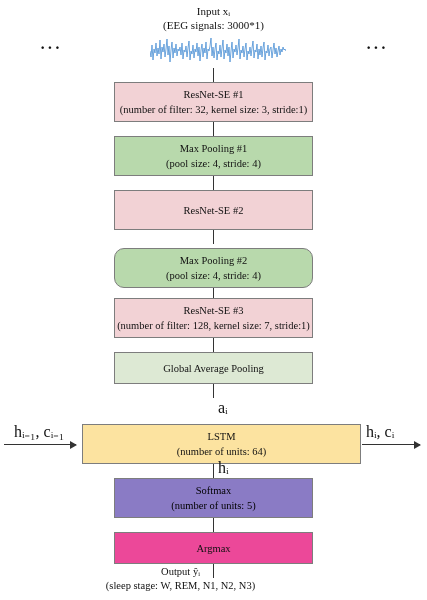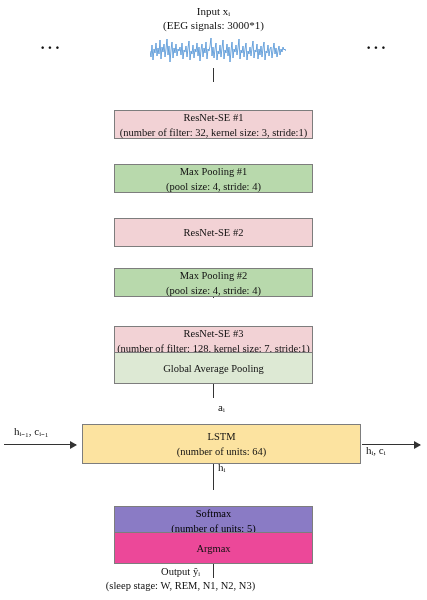--- a/index.html
+++ b/index.html
@@ -68,21 +68,21 @@
     display: flex;
     flex-direction: column;
     align-items: center;
     justify-content: center;
     text-align: center;
     font-size: 10.5px;
     line-height: 15px;
   }
   .box .l1, .box .l2 { display: block; white-space: nowrap; }
 
-  .box-2line { height: 29px; margin-top: 28px; }
+  .box-2line { height: 40px; }
   .box-1line { height: 32px; justify-content: center; }
 
   .c-pink   { background: #f2d2d5; }
   .c-green  { background: #b8d9ac; }
   .c-green2 { background: #dde9d4; }
   .c-blue   { background: #a9c4ef; }
   .c-yellow { background: #fce3a0; }
   .c-purple { background: #8a7bc5; color: #000; }
   .c-gray   { background: #ec4899; }
 
@@ -116,28 +116,28 @@
     border-left: 7px solid #333;
     border-top: 4px solid transparent;
     border-bottom: 4px solid transparent;
   }
   .harrow-in  { left: 4px;   width: 72px; }
   .harrow-out { left: 362px; width: 58px; }
 
   
   .edge-lbl {
     position: absolute;
-    font-size: 11px;
+    font-size: 16px;
     line-height: 13px;
     white-space: nowrap;
   }
   .lbl-a    { left: 218px; top: 401px; }
   .lbl-h    { left: 218px; top: 461px; }
   .lbl-hin  { left: 14px;  top: 425px; }
-  .lbl-hout { left: 366px; top: 444px; }
+  .lbl-hout { left: 366px; top: 425px; }
 
   
   .ftr {
     position: absolute;
     left: 0;
     width: 361px;
     text-align: center;
     font-size: 10.5px;
     line-height: 14px;
     white-space: nowrap;
@@ -179,21 +179,21 @@
 
   <div class="box box-2line c-green" style="top:136px;">
     <span class="l1">Max Pooling #1</span>
     <span class="l2">(pool size: 4, stride: 4)</span>
   </div>
 
   <div class="box box-2line c-pink" style="top:190px;">
     <span class="l1">ResNet-SE #2</span>
   </div>
 
-  <div class="box box-2line c-green" style="top:240px;">
+  <div class="box box-2line c-green" style="top:248px;border-radius:10px;">
     <span class="l1">Max Pooling #2</span>
     <span class="l2">(pool size: 4, stride: 4)</span>
   </div>
 
   <div class="box box-2line c-pink" style="top:298px;">
     <span class="l1">ResNet-SE #3</span>
     <span class="l2">(number of filter: 128, kernel size: 7, stride:1)</span>
   </div>
 
   <div class="box box-1line c-green2" style="top:352px;">

